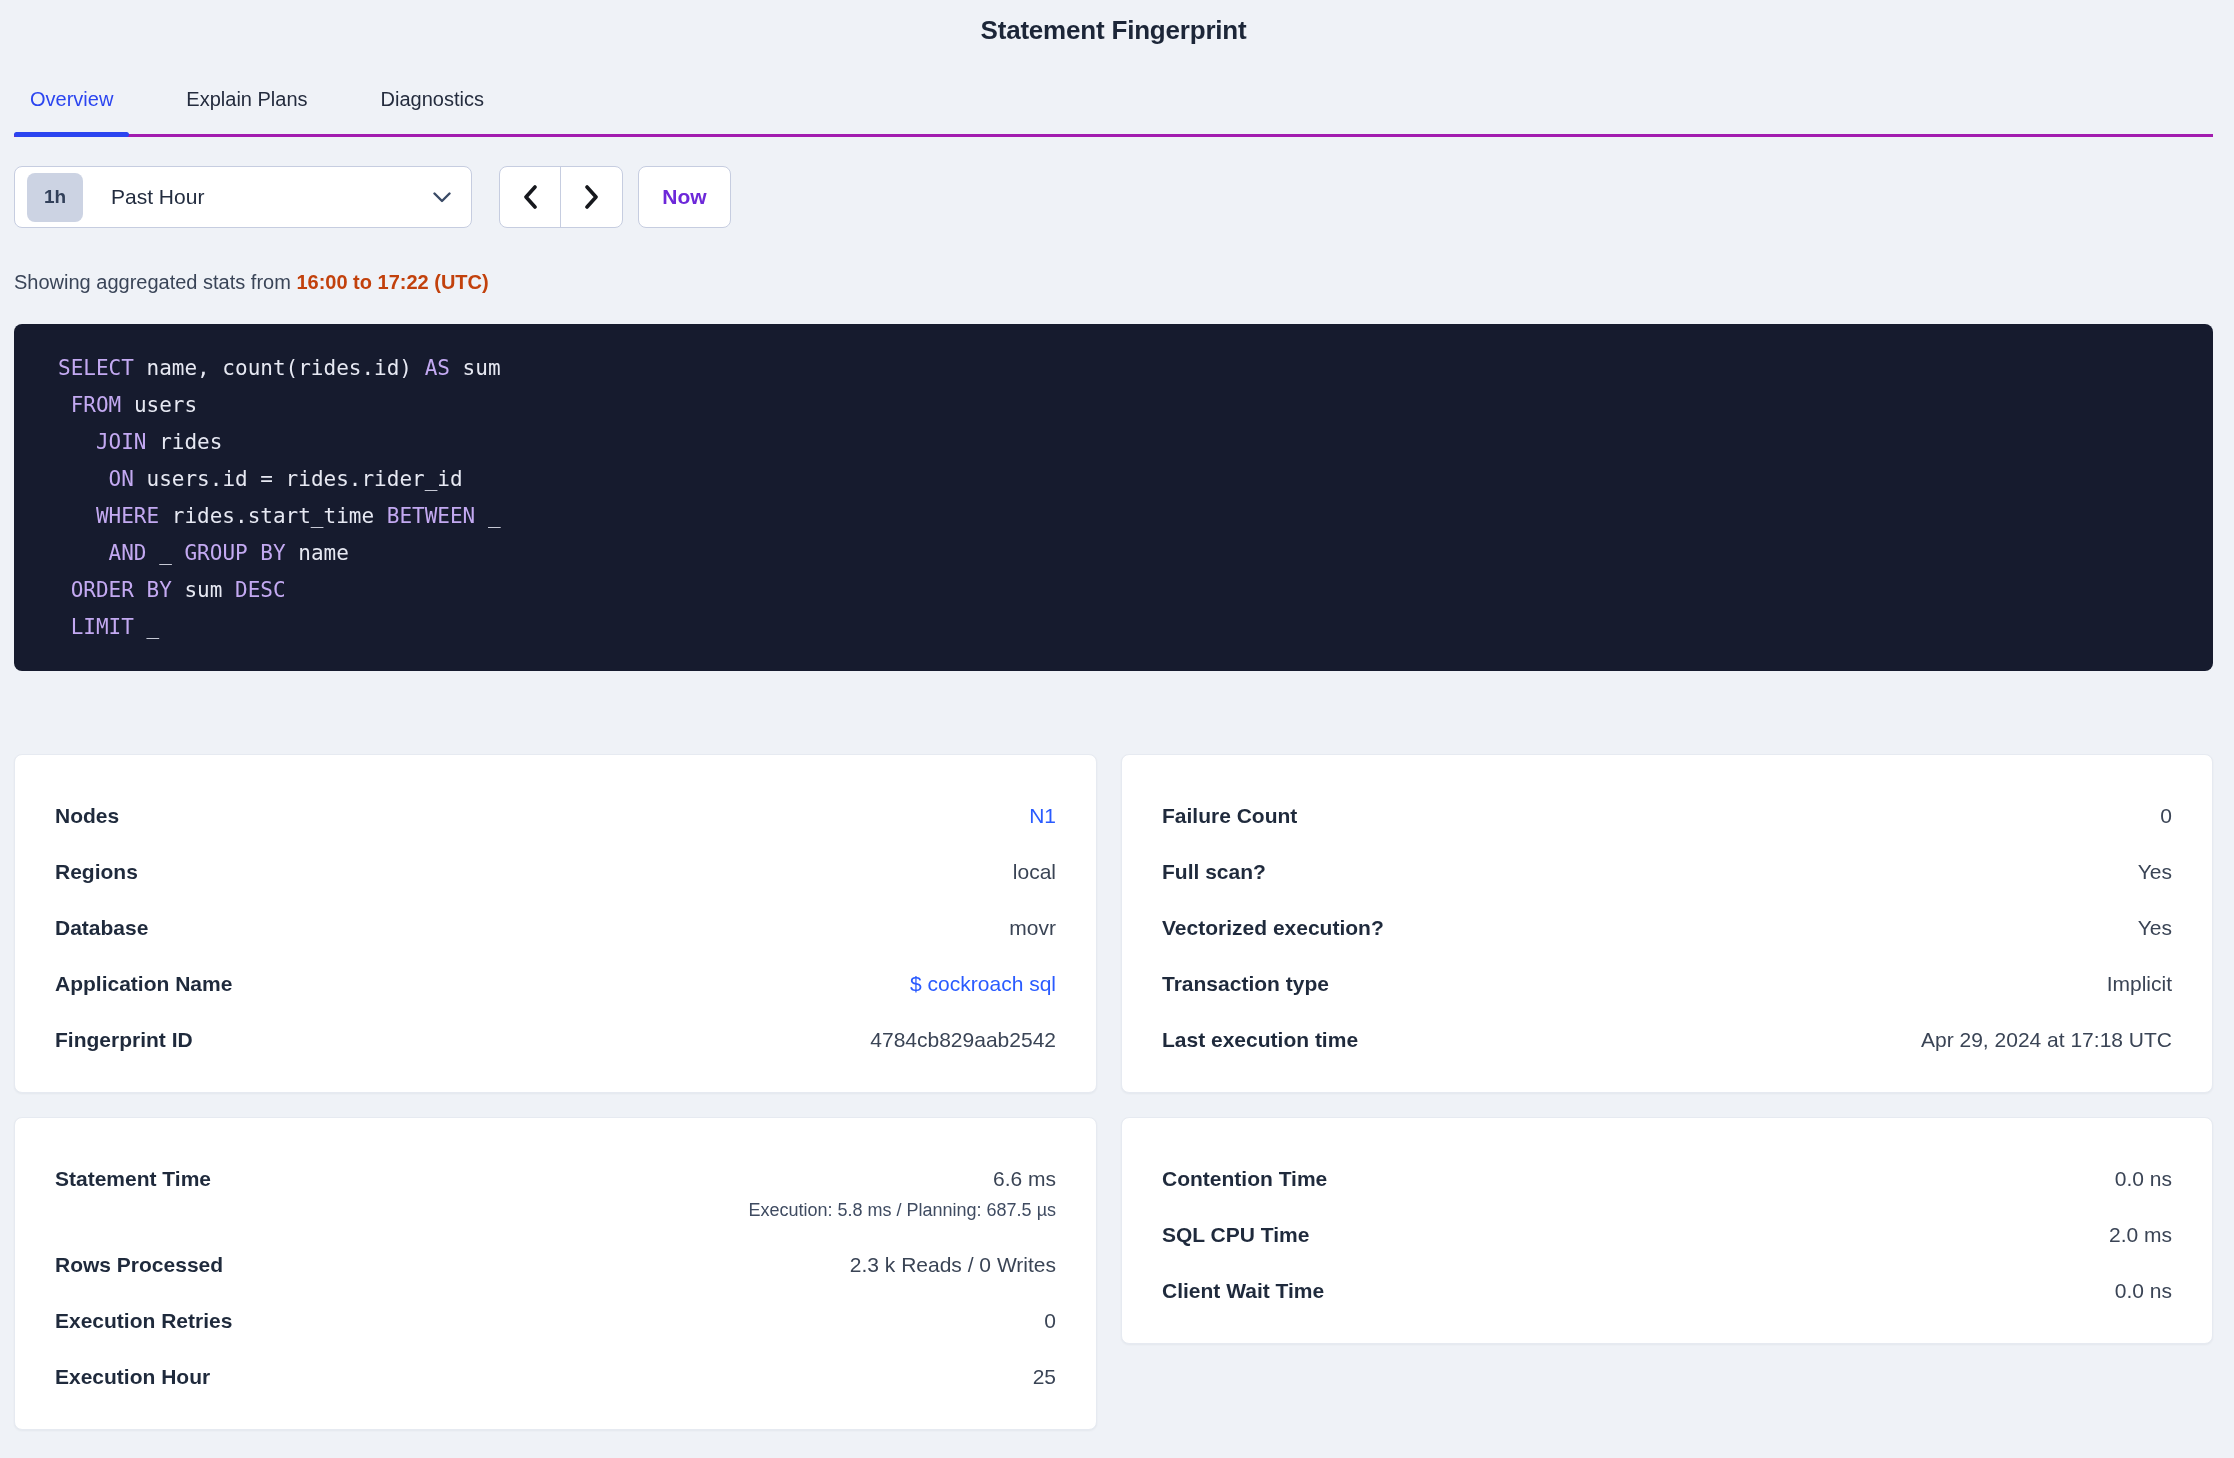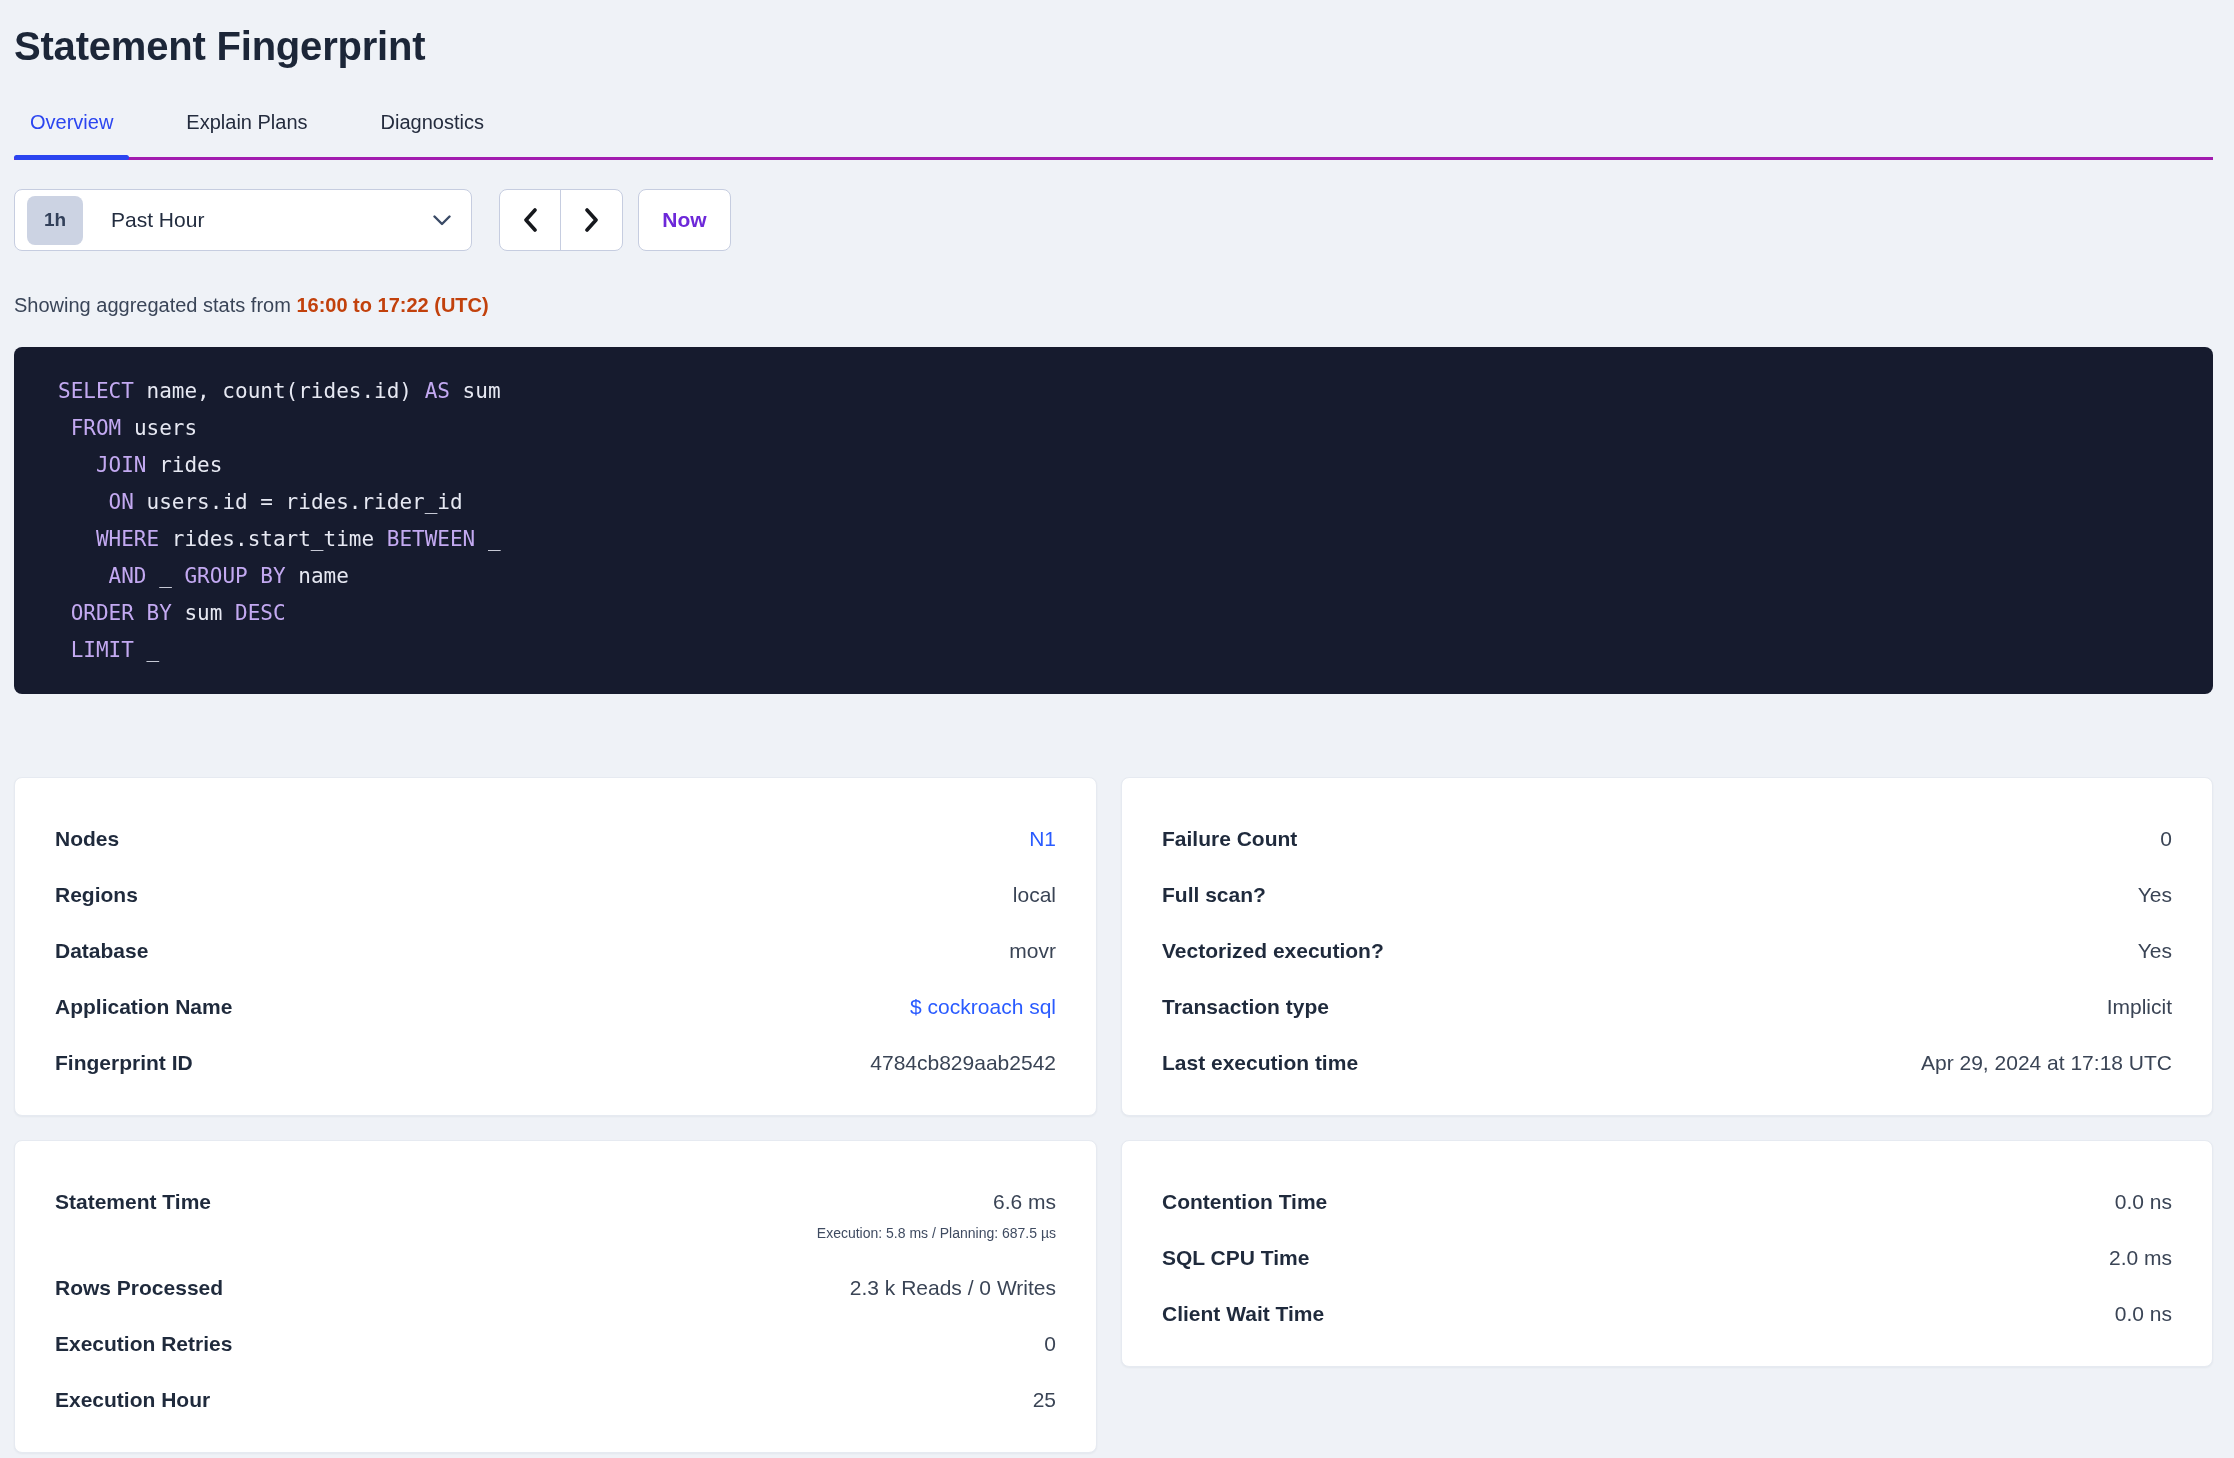--- a/index.html
+++ b/index.html
@@ -8,25 +8,26 @@
     background: #eff2f7;
     font-family: "Liberation Sans", sans-serif;
     color: #394455;
     overflow: hidden;
     position: relative;
   }
   .content { padding: 0 21px 0 14px; width: 2234px; }
 
   
   .page-title {
-    margin-top: 24px;
-    font-size: 40px;
+    margin-top: 15px;
+    font-size: 26px;
     font-weight: 700;
     letter-spacing: -0.2px;
     color: #1c2638;
+    text-align: center;
   }
 
   
   .tabs {
     margin-top: 40px;
     display: flex;
     gap: 41px;
     border-bottom: 3px solid #a21caf;
   }
   .tab {
@@ -148,21 +149,21 @@
     font-size: 21px;
     line-height: 25px;
   }
   .kv-row:last-child { margin-bottom: 0; }
   .kv-label { font-weight: 600; color: #1f2a3c; }
   .kv-value { color: #3a4455; text-align: right; }
   .kv-value.link { color: #2a5bff; cursor: pointer; }
   .kv-stack { display: flex; flex-direction: column; align-items: flex-end; }
   .kv-sub {
     margin-top: 9px;
-    font-size: 14px;
+    font-size: 18px;
     line-height: 21px;
     color: #3f4b61;
     text-align: right;
   }
 
   
   .icon { display: inline-flex; flex: none; }
 </style>
 </head>
 <body>

